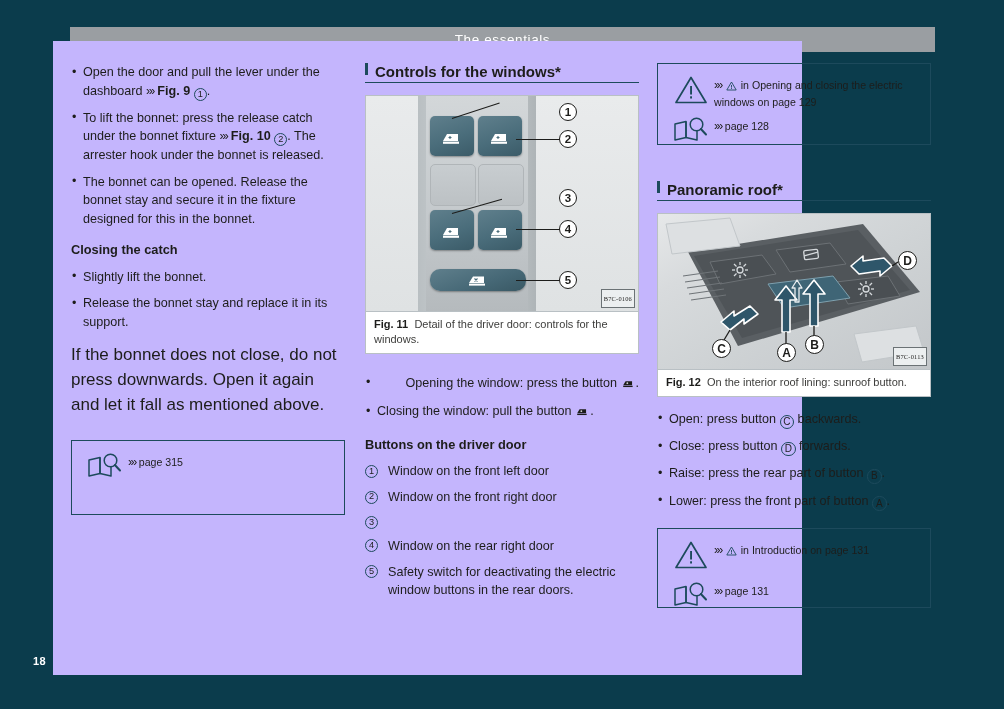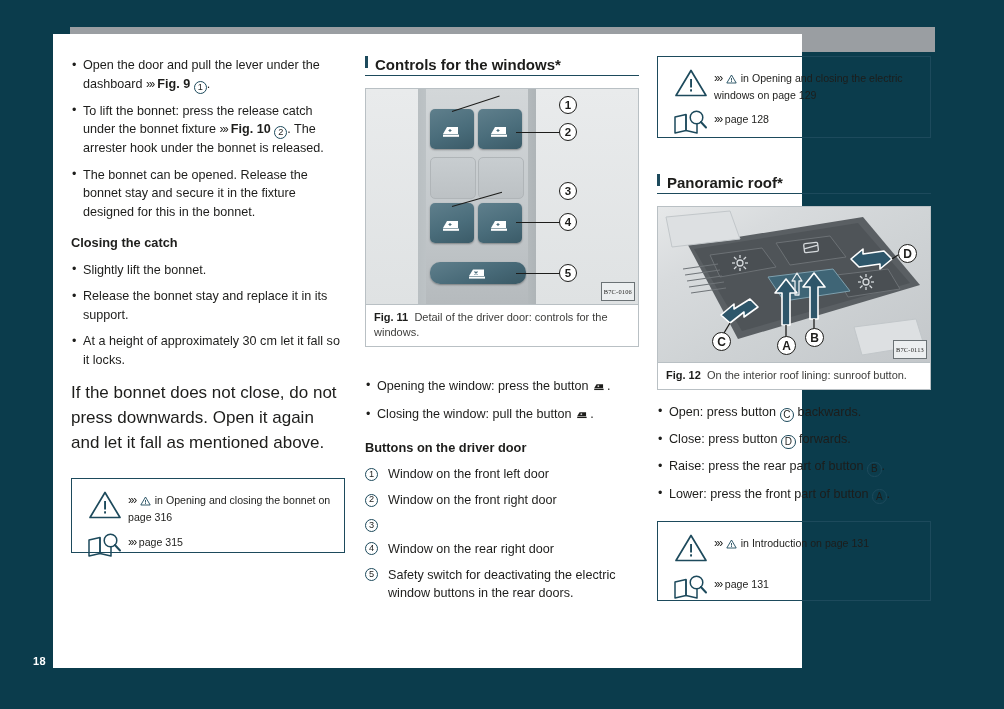--- a/index.html
+++ b/index.html
@@ -10,24 +10,24 @@
     width: 1004px;
     height: 709px;
     background: #0b3c4c;
     font-family: "Liberation Sans", sans-serif;
     overflow: hidden;
     position: relative;
   }
   .page-sheet {
     position: absolute;
     left: 53px;
-    top: 34px;
+    top: 41px;
     width: 749px;
     height: 634px;
-    background: #ffffff;
+    background: #c4b5fd;
   }
   .header-band {
     position: absolute;
     left: 70px;
     top: 27px;
     width: 865px;
     height: 25px;
     background: #9a9ea2;
     color: #ffffff;
     font-size: 13.5px;
@@ -312,45 +312,24 @@
       <p class="bullet-line">
         <span>To lift the bonnet: press the release catch under the bonnet fixture </span><span class="chev">›››</span>&nbsp;<b class="fig-ref">Fig. 10</b>&nbsp;<span class="circ">2</span><span>. The arrester hook under the bonnet is released.</span>
       </p>
 
       <p class="bullet-line">The bonnet can be opened. Release the bonnet stay and secure it in the fixture designed for this in the bonnet.</p>
 
       <h3 class="sub-head">Closing the catch</h3>
 
       <p class="bullet-line">Slightly lift the bonnet.</p>
       <p class="bullet-line">Release the bonnet stay and replace it in its support.</p>
-      <p class="bullet-line">At a height of approximately 30 cm let it fall so it locks.</p>
 
       <p class="body-text" style="margin-top:12px;">If the bonnet does not close, do not press downwards. Open it again and let it fall as mentioned above.</p>
 
       <div class="info-box" style="margin-top:22px; height:75px;">
-        <div class="info-row">
-          <div class="info-icon">
-            <svg width="34" height="30" viewBox="0 0 34 30" aria-hidden="true">
-              <path d="M17 2.5 L32 27.5 L2 27.5 Z" fill="none" stroke="#1d4a5c" stroke-width="1.7" stroke-linejoin="round"></path>
-              <rect x="16.1" y="11" width="1.9" height="8.5" fill="#1d4a5c"></rect>
-              <rect x="16.1" y="21.3" width="1.9" height="2.2" fill="#1d4a5c"></rect>
-            </svg>
-          </div>
-          <div class="info-text">
-            <span class="chev">›››</span>
-            <span class="warn-inline">
-              <svg width="11" height="10" viewBox="0 0 11 10" aria-hidden="true">
-                <path d="M5.5 1 L10.2 9 L0.8 9 Z" fill="none" stroke="#1d4a5c" stroke-width="0.9" stroke-linejoin="round"></path>
-                <rect x="5.05" y="4" width="0.9" height="2.6" fill="#1d4a5c"></rect>
-                <rect x="5.05" y="7.1" width="0.9" height="0.9" fill="#1d4a5c"></rect>
-              </svg>
-            </span>
-            <span>in Opening and closing the bonnet on page 316</span>
-          </div>
-        </div>
         <div class="info-row">
           <div class="info-icon">
             <svg width="38" height="28" viewBox="0 0 38 28" aria-hidden="true">
               <path d="M3 8 L3 24 L14 21.5 L14 5.5 Z" fill="none" stroke="#1d4a5c" stroke-width="1.5" stroke-linejoin="round"></path>
               <path d="M14 5.5 L14 21.5 L25 24 L25 14" fill="none" stroke="#1d4a5c" stroke-width="1.5" stroke-linejoin="round"></path>
               <circle cx="24.5" cy="8.5" r="6.3" fill="none" stroke="#1d4a5c" stroke-width="1.5"></circle>
               <line x1="28.9" y1="13" x2="34" y2="18.5" stroke="#1d4a5c" stroke-width="2" stroke-linecap="round"></line>
             </svg>
           </div>
           <div class="info-text">
@@ -430,21 +409,21 @@
           <div class="callout-line" style="left:150px; top:184px; width:45px;"></div>
           <div class="callout-circ" style="left:193px; top:175px;">5</div>
 
           <div class="fig-code">B7C-0106</div>
         </div>
         <div class="fig-caption">
           <b>Fig. 11</b>&nbsp;&nbsp;<span>Detail of the driver door: controls for the windows.</span>
         </div>
       </div>
 
-      <p class="bullet-line" style="margin-top:30px;">
+      <p class="bullet-line" style="margin-top:20px;text-align:right;">
         <span>Opening the window: press the button </span><span class="warn-inline"><svg width="13" height="11" viewBox="0 0 22 16" aria-hidden="true">
               <path d="M2 11 L6 4 L17 4 L17 11 Z" fill="#1d1d1b"></path>
               <rect x="2" y="11.8" width="16" height="2.2" fill="#1d1d1b"></rect>
               <path d="M9 6 L9 9 M7.5 7.5 L10.5 7.5" stroke="#ffffff" stroke-width="1.2"></path>
             </svg></span><span>.</span>
       </p>
       <p class="bullet-line">
         <span>Closing the window: pull the button </span><span class="warn-inline"><svg width="13" height="11" viewBox="0 0 22 16" aria-hidden="true">
               <path d="M2 11 L6 4 L17 4 L17 11 Z" fill="#1d1d1b"></path>
               <rect x="2" y="11.8" width="16" height="2.2" fill="#1d1d1b"></rect>

